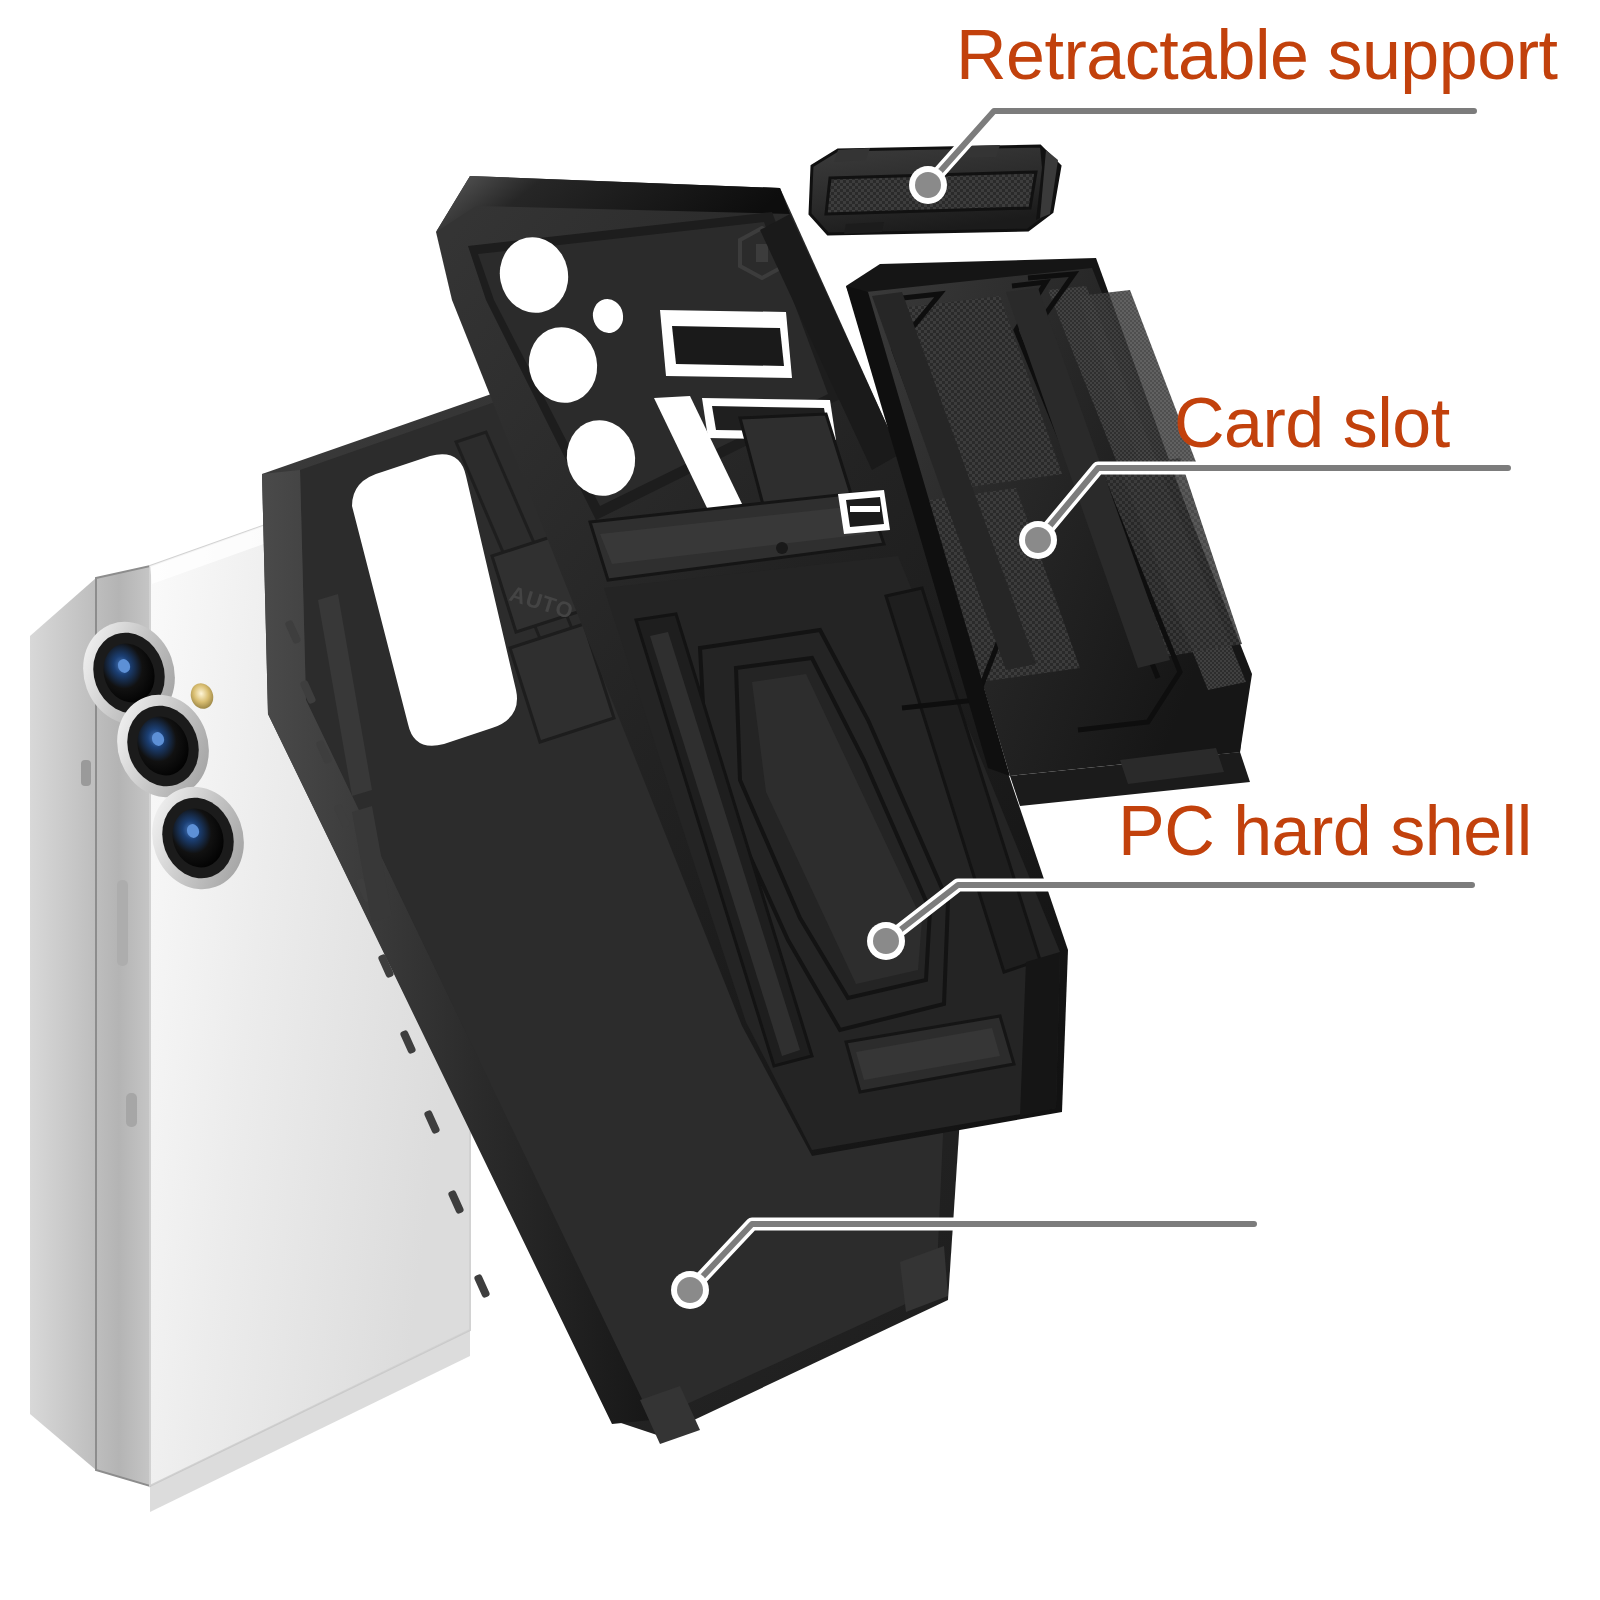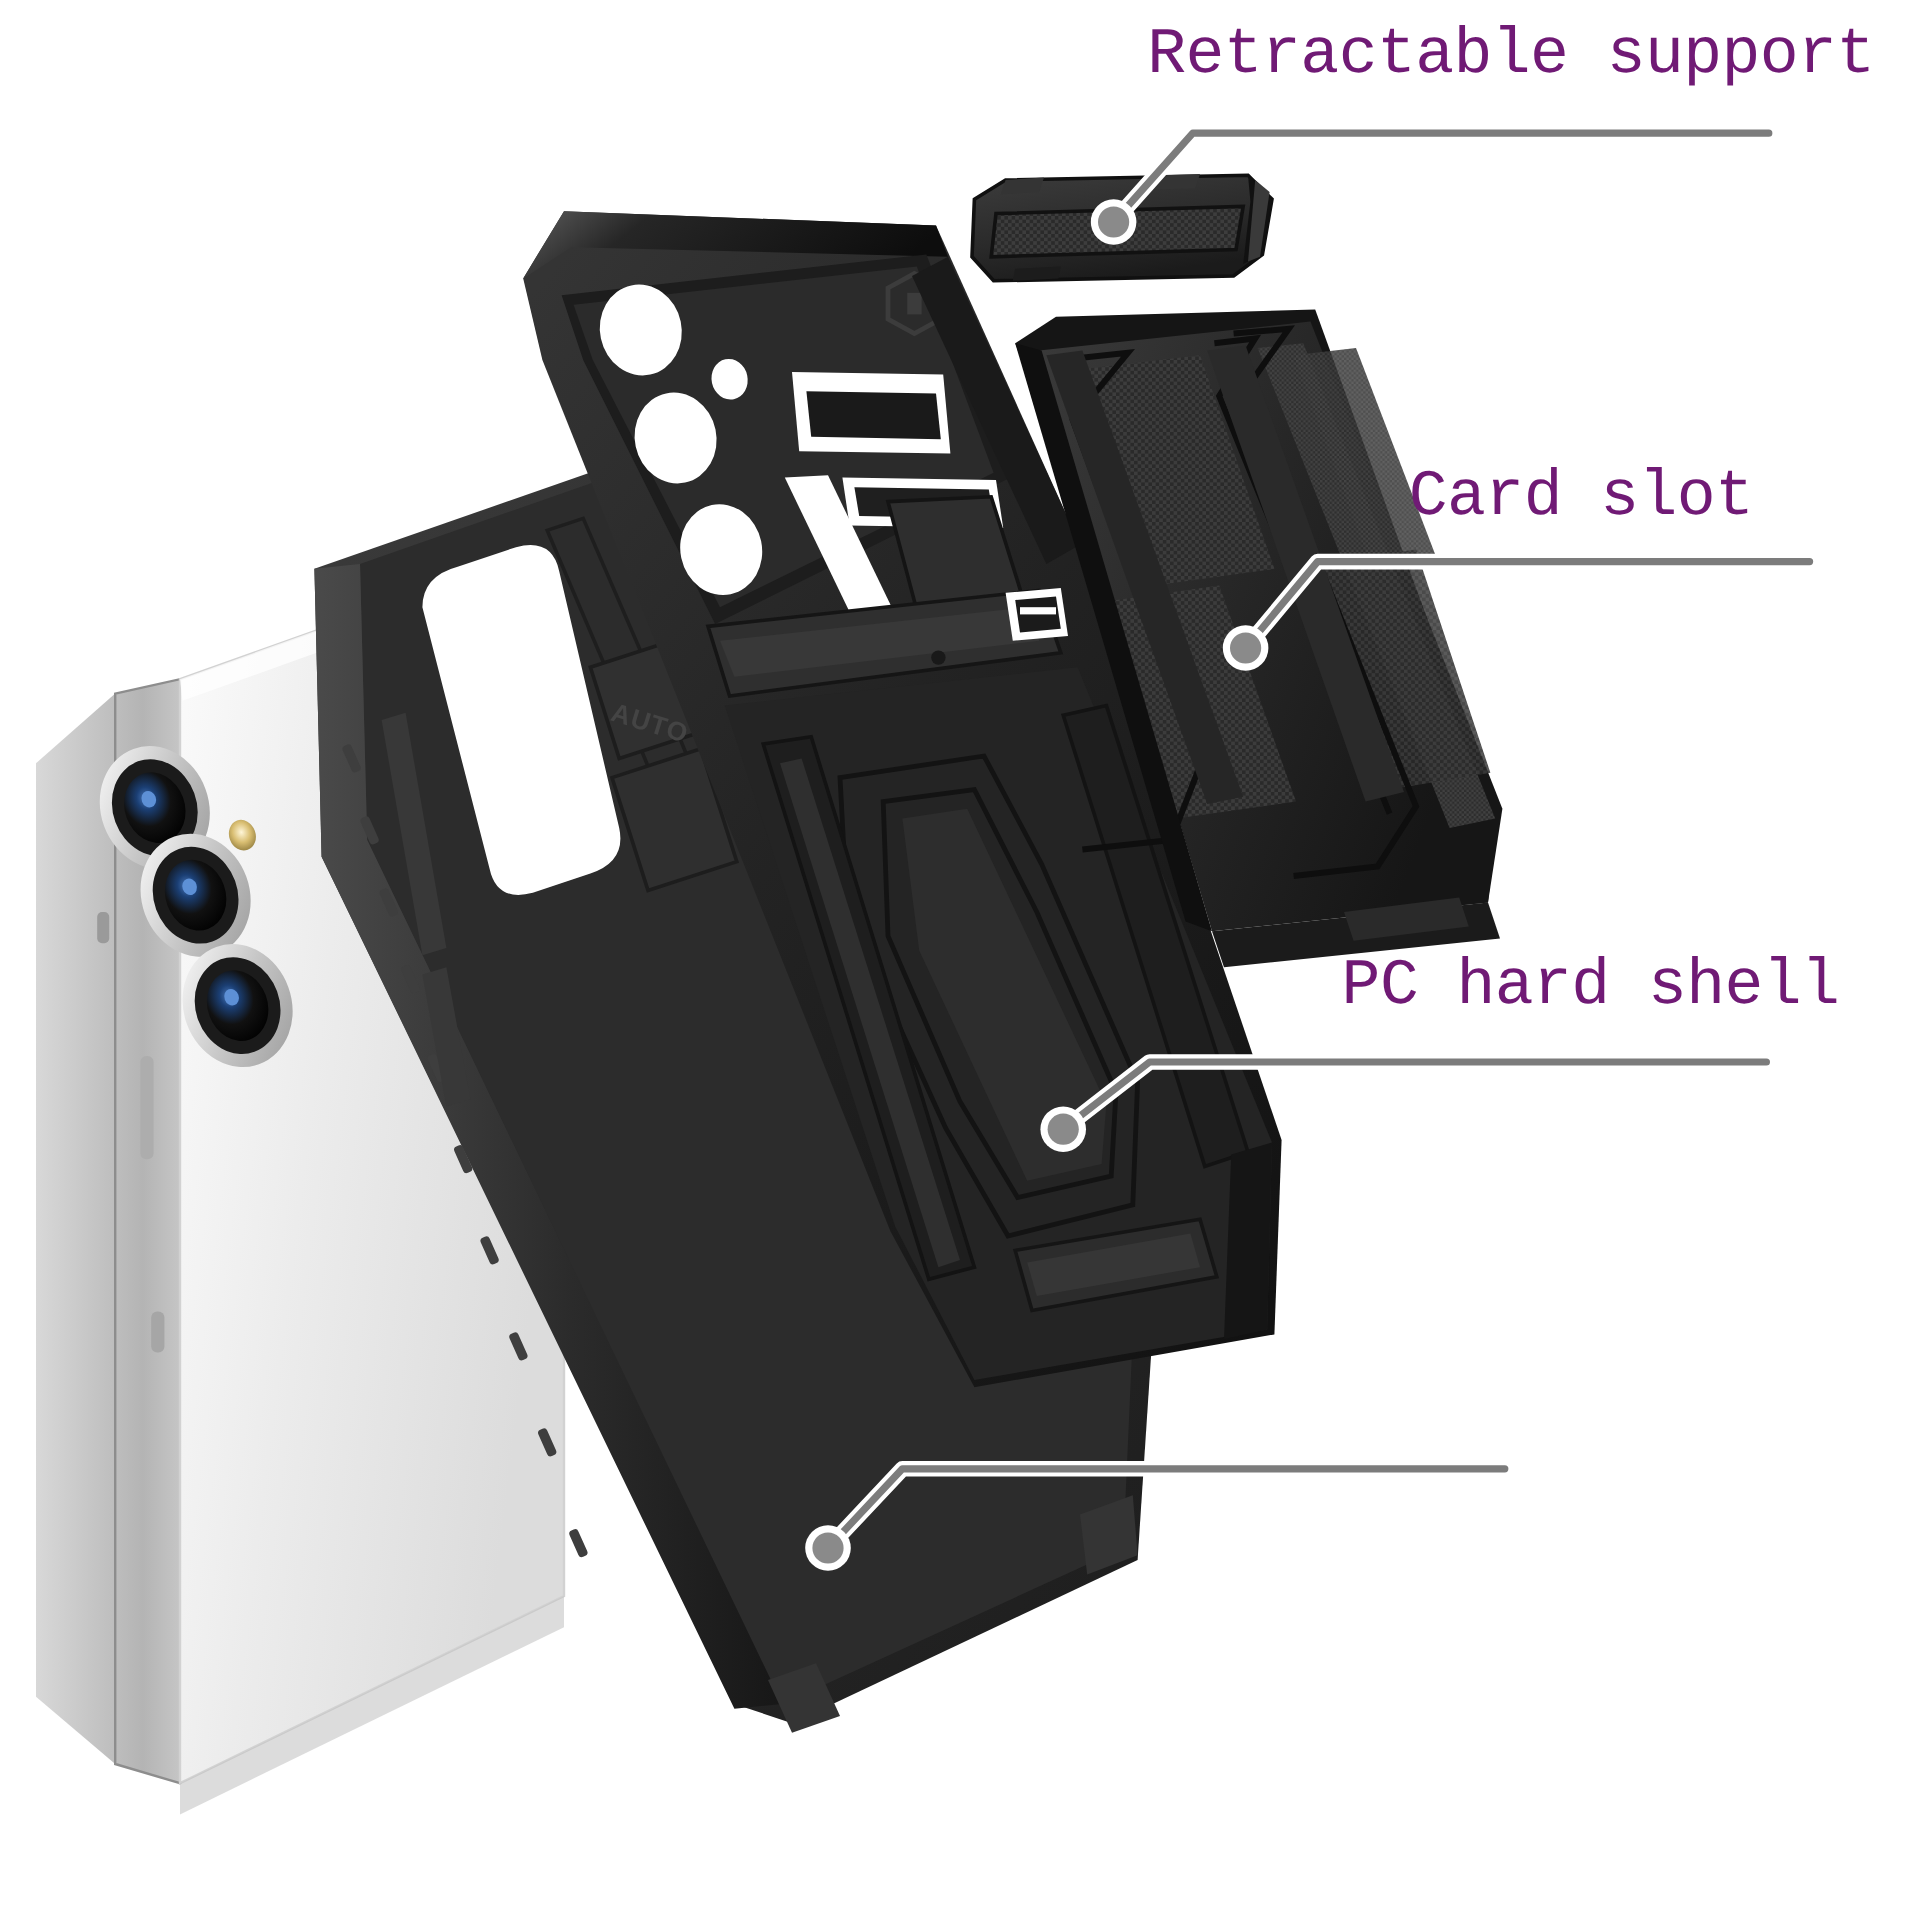--- a/index.html
+++ b/index.html
@@ -2,27 +2,26 @@
 <html><head>
 <meta charset="utf-8">
 <style>
   html,body{margin:0;padding:0;background:#ffffff;}
   body{width:1600px;height:1600px;overflow:hidden;
        font-family:"Liberation Sans","DejaVu Sans",sans-serif;}
   #stage{position:relative;width:1600px;height:1600px;background:#ffffff;}
   #scene{position:absolute;inset:0;width:1600px;height:1600px;}
   .callout-label{
     position:absolute;
-    color:#701a75;
-    font-size:54px;
+    color:#c2410c;
+    font-size:70px;
     font-weight:400;
     letter-spacing:-0.5px;
     white-space:nowrap;
     line-height:1;
-    font-family:Liberation Mono, monospace;
   }
 </style>
 </head>
 <body>
 
 <div id="stage">
 
   <svg id="scene" viewBox="0 0 1600 1600">
     <defs>
 

